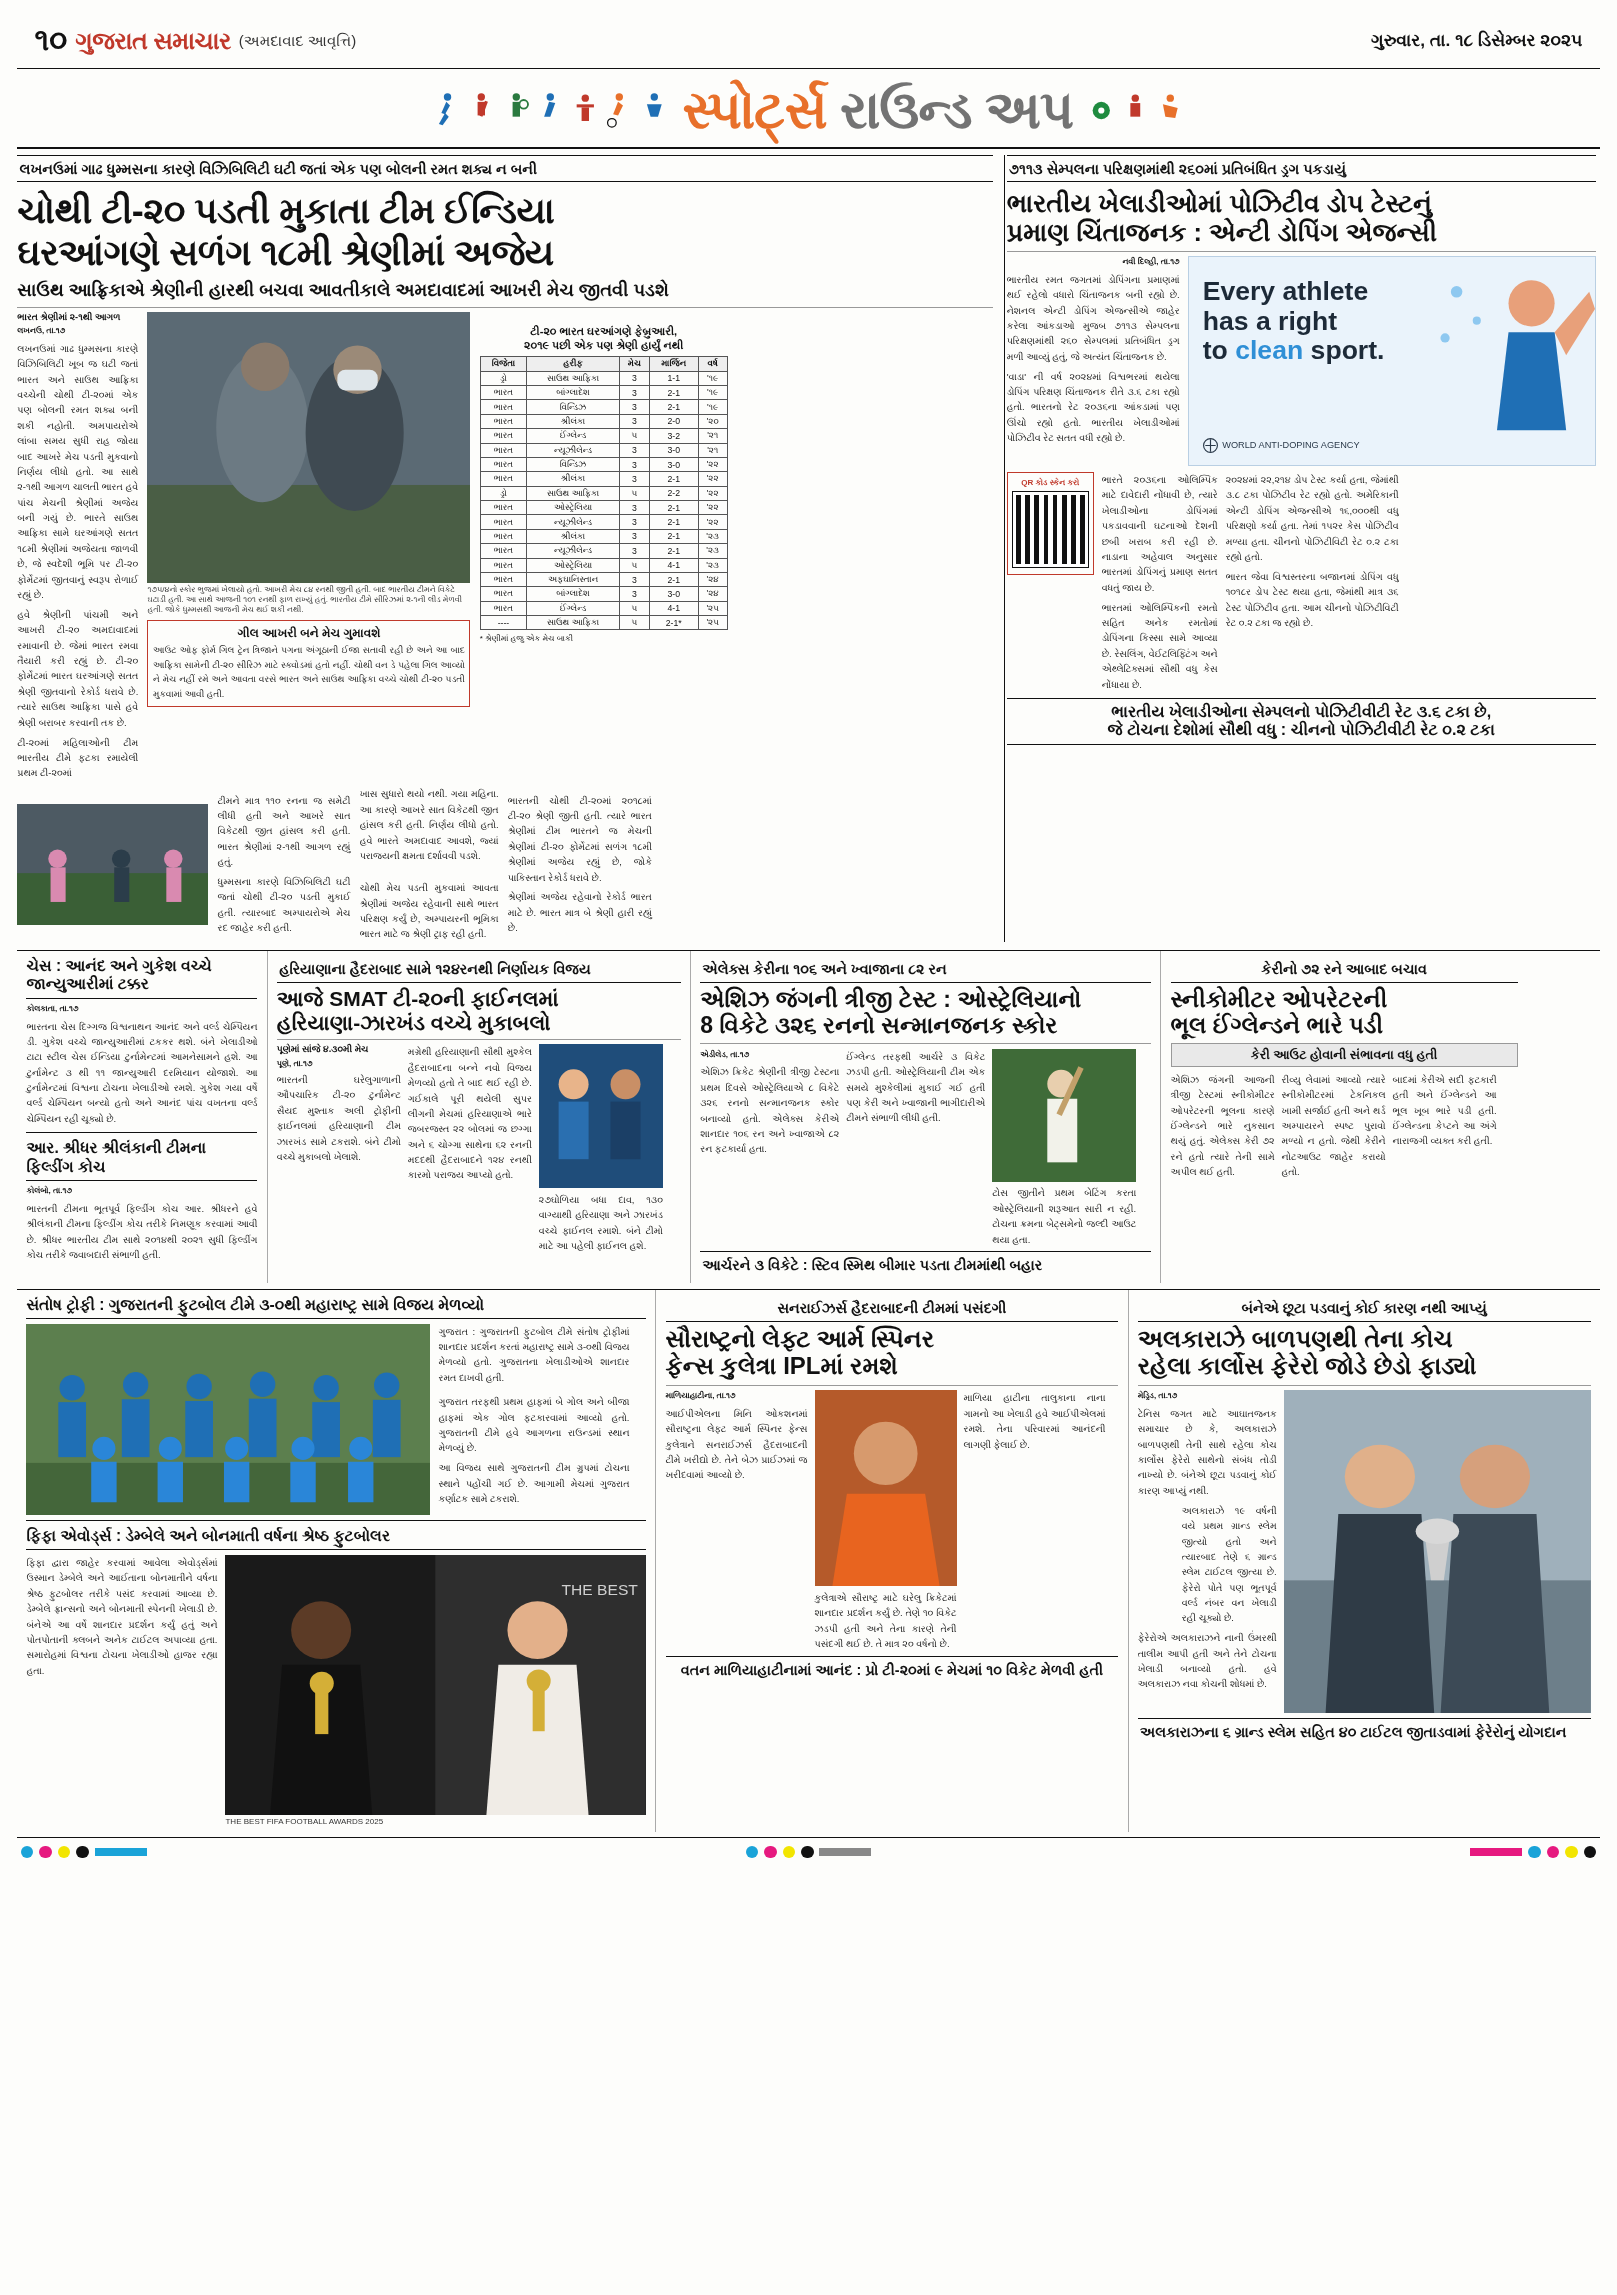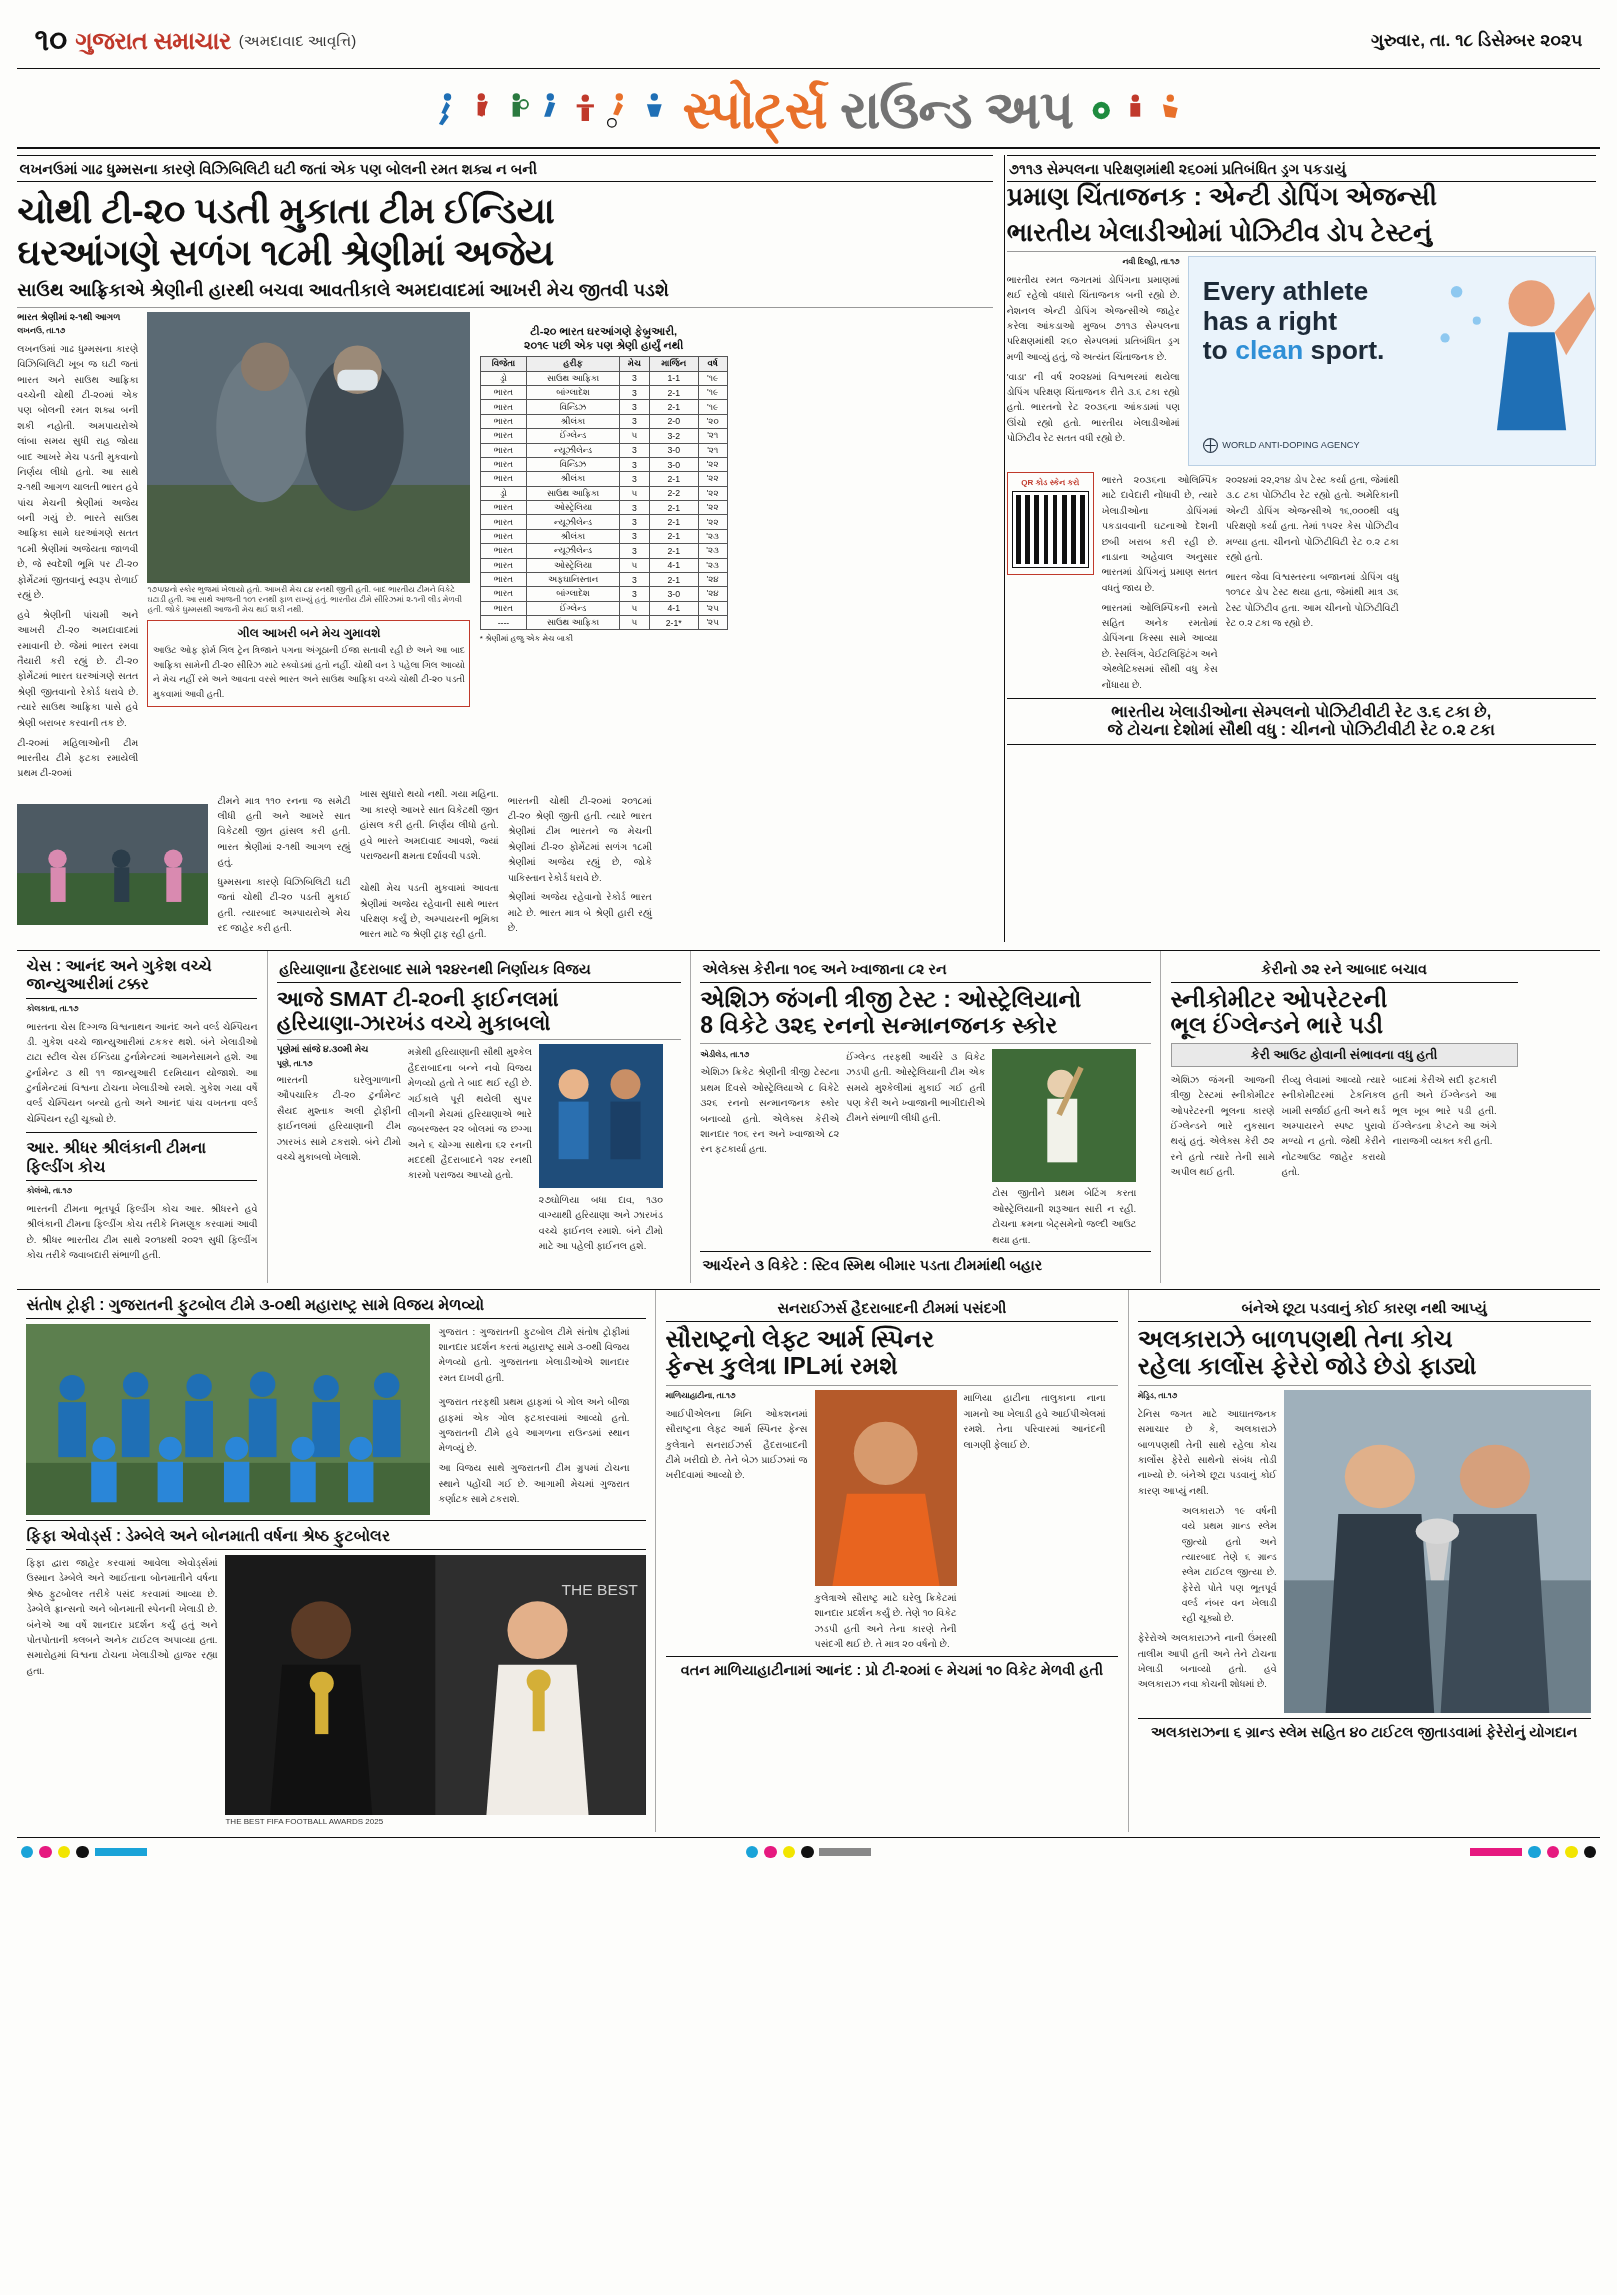--- a/index.html
+++ b/index.html
@@ -348,22 +348,22 @@
         </div>
         <div style="width:144px;" class="body-text">
           <div>ભારતની ચોથી ટી-૨૦માં ૨૦૧૮માં ટી-૨૦ શ્રેણી જીતી હતી. ત્યારે ભારત શ્રેણીમાં ટીમ ભારતને જ મેચની શ્રેણીમાં ટી-૨૦ ફોર્મેટમાં સળંગ ૧૮મી શ્રેણીમાં અજેય રહ્યું છે, જોકે પાકિસ્તાન રેકોર્ડ ધરાવે છે.</div>
           <div style="margin-top:4.6px;">શ્રેણીમાં અજેય રહેવાનો રેકોર્ડ ભારત માટે છે. ભારત માત્ર બે શ્રેણી હારી રહ્યું છે.</div>
         </div>
       </div>
     </div>
 
     <div class="top-right">
       <div class="kicker">૭૧૧૩ સેમ્પલના પરિક્ષણમાંથી ૨૬૦માં પ્રતિબંધિત ડ્રગ પકડાયું</div>
+      <div class="headline" style="font-size:25.4px;margin-top:7px;">ભારતીય ખેલાડીઓમાં પોઝિટીવ ડોપ ટેસ્ટનું</div>
       <div class="headline" style="font-size:25.4px;">પ્રમાણ ચિંતાજનક : એન્ટી ડોપિંગ એજન્સી</div>
-      <div class="headline" style="font-size:25.4px;margin-top:7px;">ભારતીય ખેલાડીઓમાં પોઝિટીવ ડોપ ટેસ્ટનું</div>
       <div class="thinrule"></div>
 
       <div style="display:flex;gap:8px;">
         <div style="width:173px;">
           <div class="tiny" style="font-weight:bold;text-align:right;">નવી દિલ્હી, તા.૧૭</div>
           <div class="body-text" style="margin-top:3.5px;">ભારતીય રમત જગતમાં ડોપિંગના પ્રમાણમાં થઈ રહેલો વધારો ચિંતાજનક બની રહ્યો છે. નેશનલ એન્ટી ડોપિંગ એજન્સીએ જાહેર કરેલા આંકડાઓ મુજબ ૭૧૧૩ સેમ્પલના પરિક્ષણમાંથી ૨૬૦ સેમ્પલમાં પ્રતિબંધિત ડ્રગ મળી આવ્યું હતું, જે અત્યંત ચિંતાજનક છે.</div>
           <div class="body-text" style="margin-top:4.6px;">'વાડા' ની વર્ષ ૨૦૨૪માં વિશ્વભરમાં થયેલા ડોપિંગ પરિક્ષણ ચિંતાજનક રીતે ૩.૬ ટકા રહ્યો હતો. ભારતનો રેટ ૨૦૩૬ના આંકડામાં પણ ઊંચો રહ્યો હતો. ભારતીય ખેલાડીઓમાં પોઝિટીવ રેટ સતત વધી રહ્યો છે.</div>
         </div>
         <div style="flex:1;">
           <div class="poster">
@@ -609,21 +609,21 @@
               <circle cx="150" cy="150" r="55" fill="#e0b08a"></circle>
               <path d="M85 215 L215 215 L235 560 L65 560Z" fill="#2f3b46"></path>
               <circle cx="330" cy="150" r="55" fill="#d6a07c"></circle>
               <path d="M265 215 L395 215 L415 560 L245 560Z" fill="#3c4a56"></path>
               <path d="M220 250 L260 250 L250 330 L230 330Z" fill="#cfcfcf"></path>
               <ellipse cx="240" cy="245" rx="34" ry="22" fill="#d8d8d8"></ellipse>
             </svg>
           </div>
         </div>
       </div>
-      <div class="kicker" style="margin-top:4.6px;border-bottom:none;text-align:center;">અલકારાઝના ૬ ગ્રાન્ડ સ્લેમ સહિત ૪૦ ટાઈટલ જીતાડવામાં ફેરેરોનું યોગદાન</div>
+      <div class="kicker" style="margin-top:4.6px;border-bottom:none;">અલકારાઝના ૬ ગ્રાન્ડ સ્લેમ સહિત ૪૦ ટાઈટલ જીતાડવામાં ફેરેરોનું યોગદાન</div>
     </div>
   </div>
 
   <div style="display:flex;justify-content:space-between;align-items:center;border-top:1.2px solid #111;margin-top:4.6px;">
     <div class="footer-dots">
       <span class="dot" style="background:#1aa3d8;"></span>
       <span class="dot" style="background:#e6197f;"></span>
       <span class="dot" style="background:#f2e500;"></span>
       <span class="dot" style="background:#111;"></span>
       <span class="bar" style="background:#1aa3d8;"></span>

